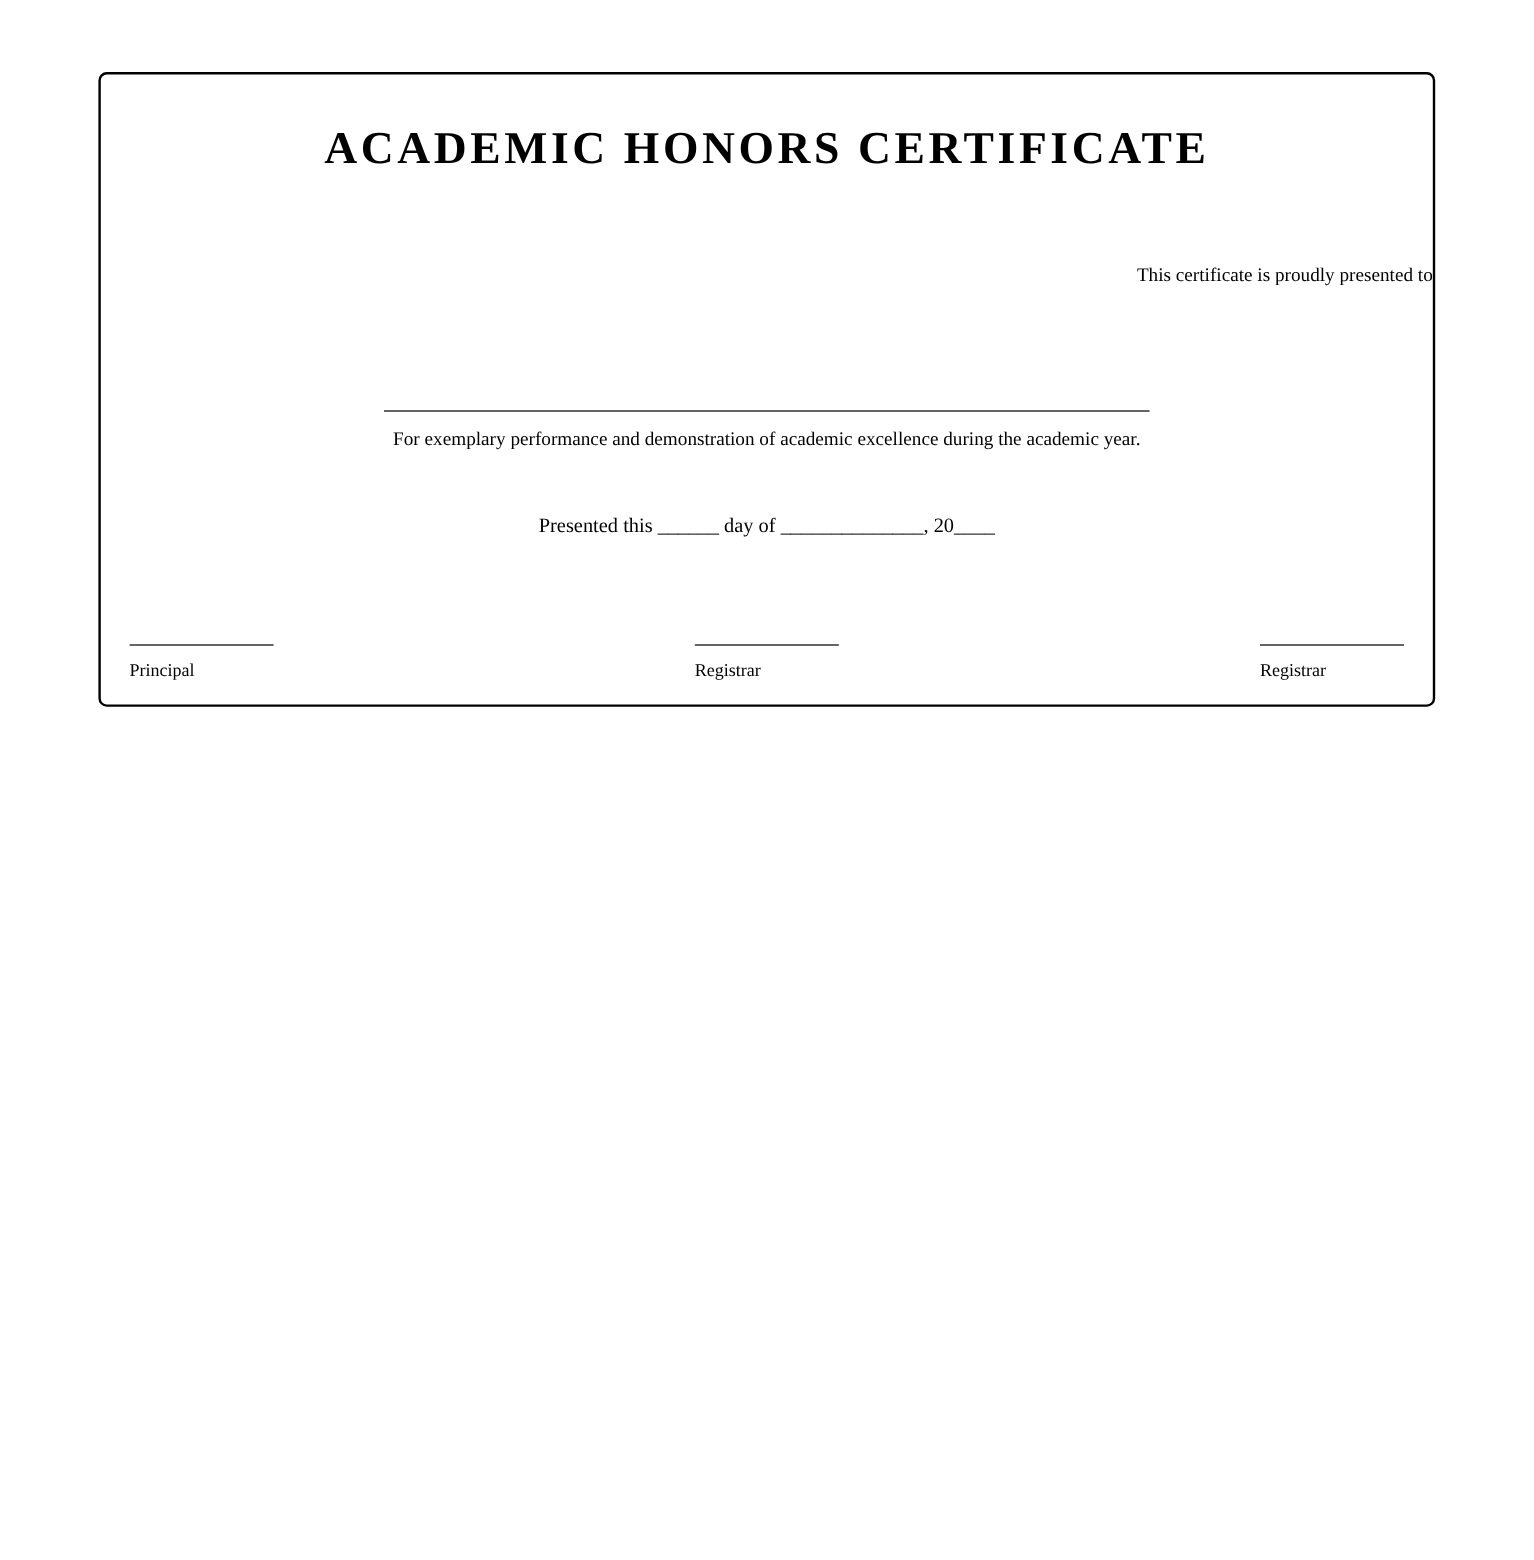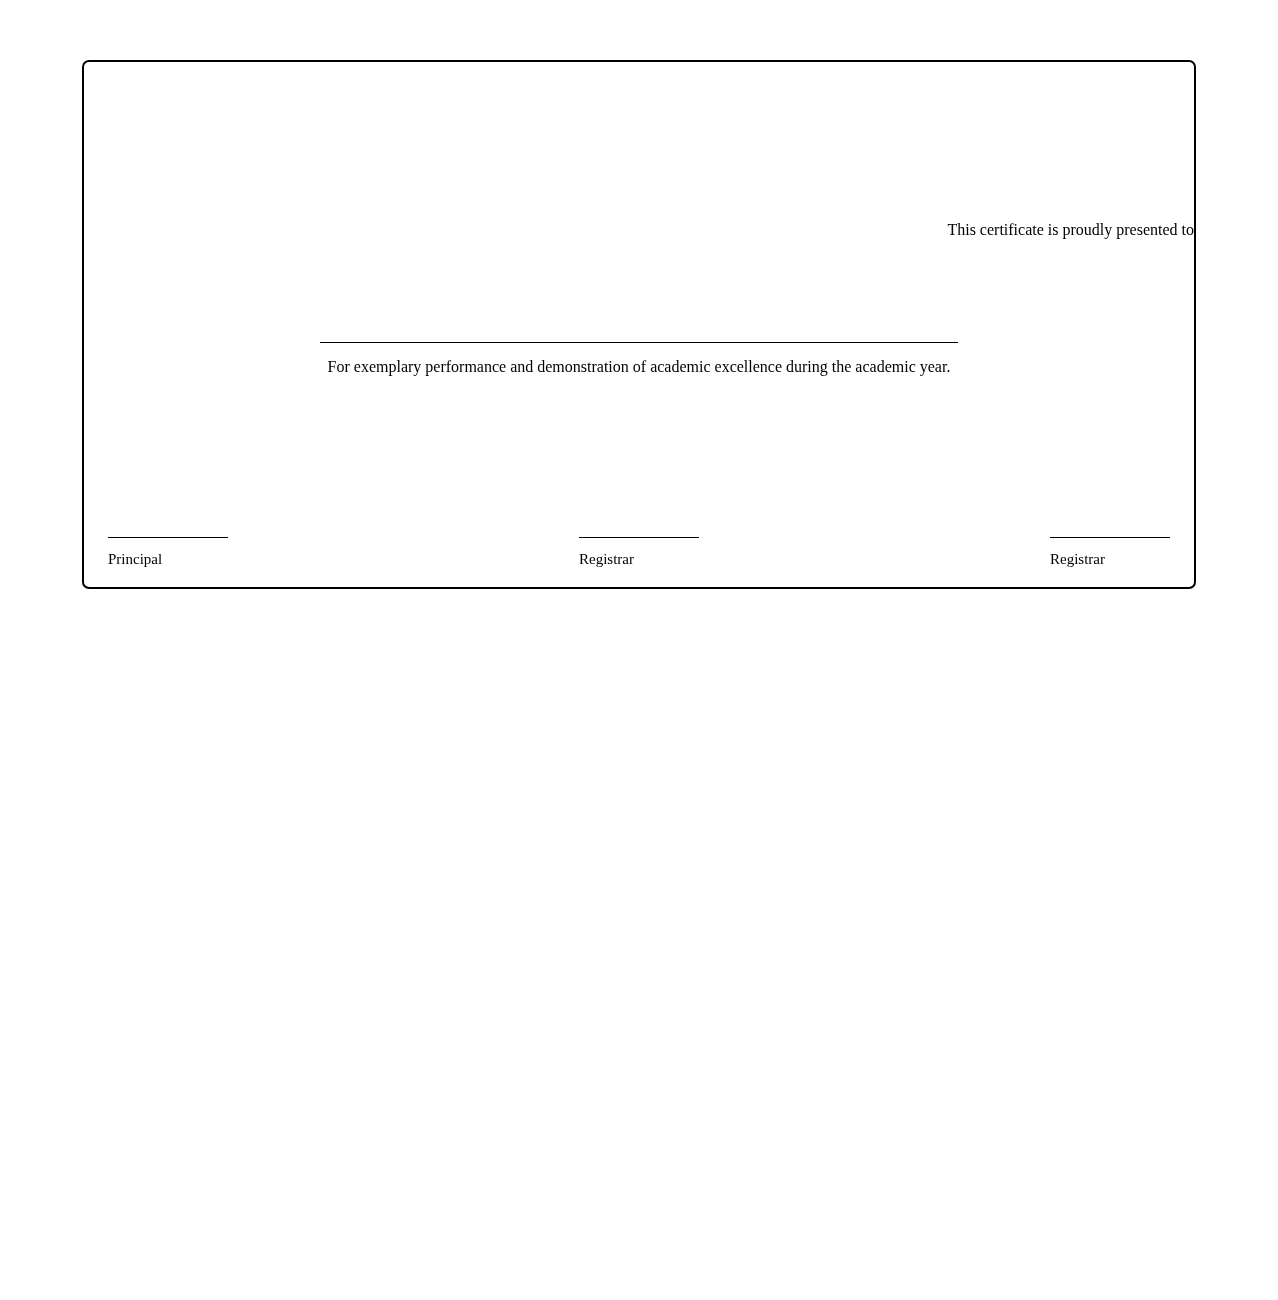--- a/index.html
+++ b/index.html
@@ -21,23 +21,25 @@
   .sig .line { border-top: 1px solid #000; height: 0; width: 120px; }
   .sig .label { font-size: 15px; margin-top: 12px; line-height: 18px; }
   .sig.left { left: 24px; }
   .sig.center { left: 495px; }
   .sig.right { left: 966px; }
 </style>
 </head>
 <body>
 
 <div class="cert">
+  <div class="title">ACADEMIC HONORS CERTIFICATE</div>
   <div class="presented">This certificate is proudly presented to</div>
   <div class="name-line"></div>
   <div class="reason">For exemplary performance and demonstration of academic excellence during the academic year.</div>
+  <div class="date">Presented this ______ day of ______________, 20____</div>
 
   <div class="sig left">
     <div class="line"></div>
     <div class="label">Principal</div>
   </div>
   <div class="sig center">
     <div class="line"></div>
     <div class="label">Registrar</div>
   </div>
   <div class="sig right">

